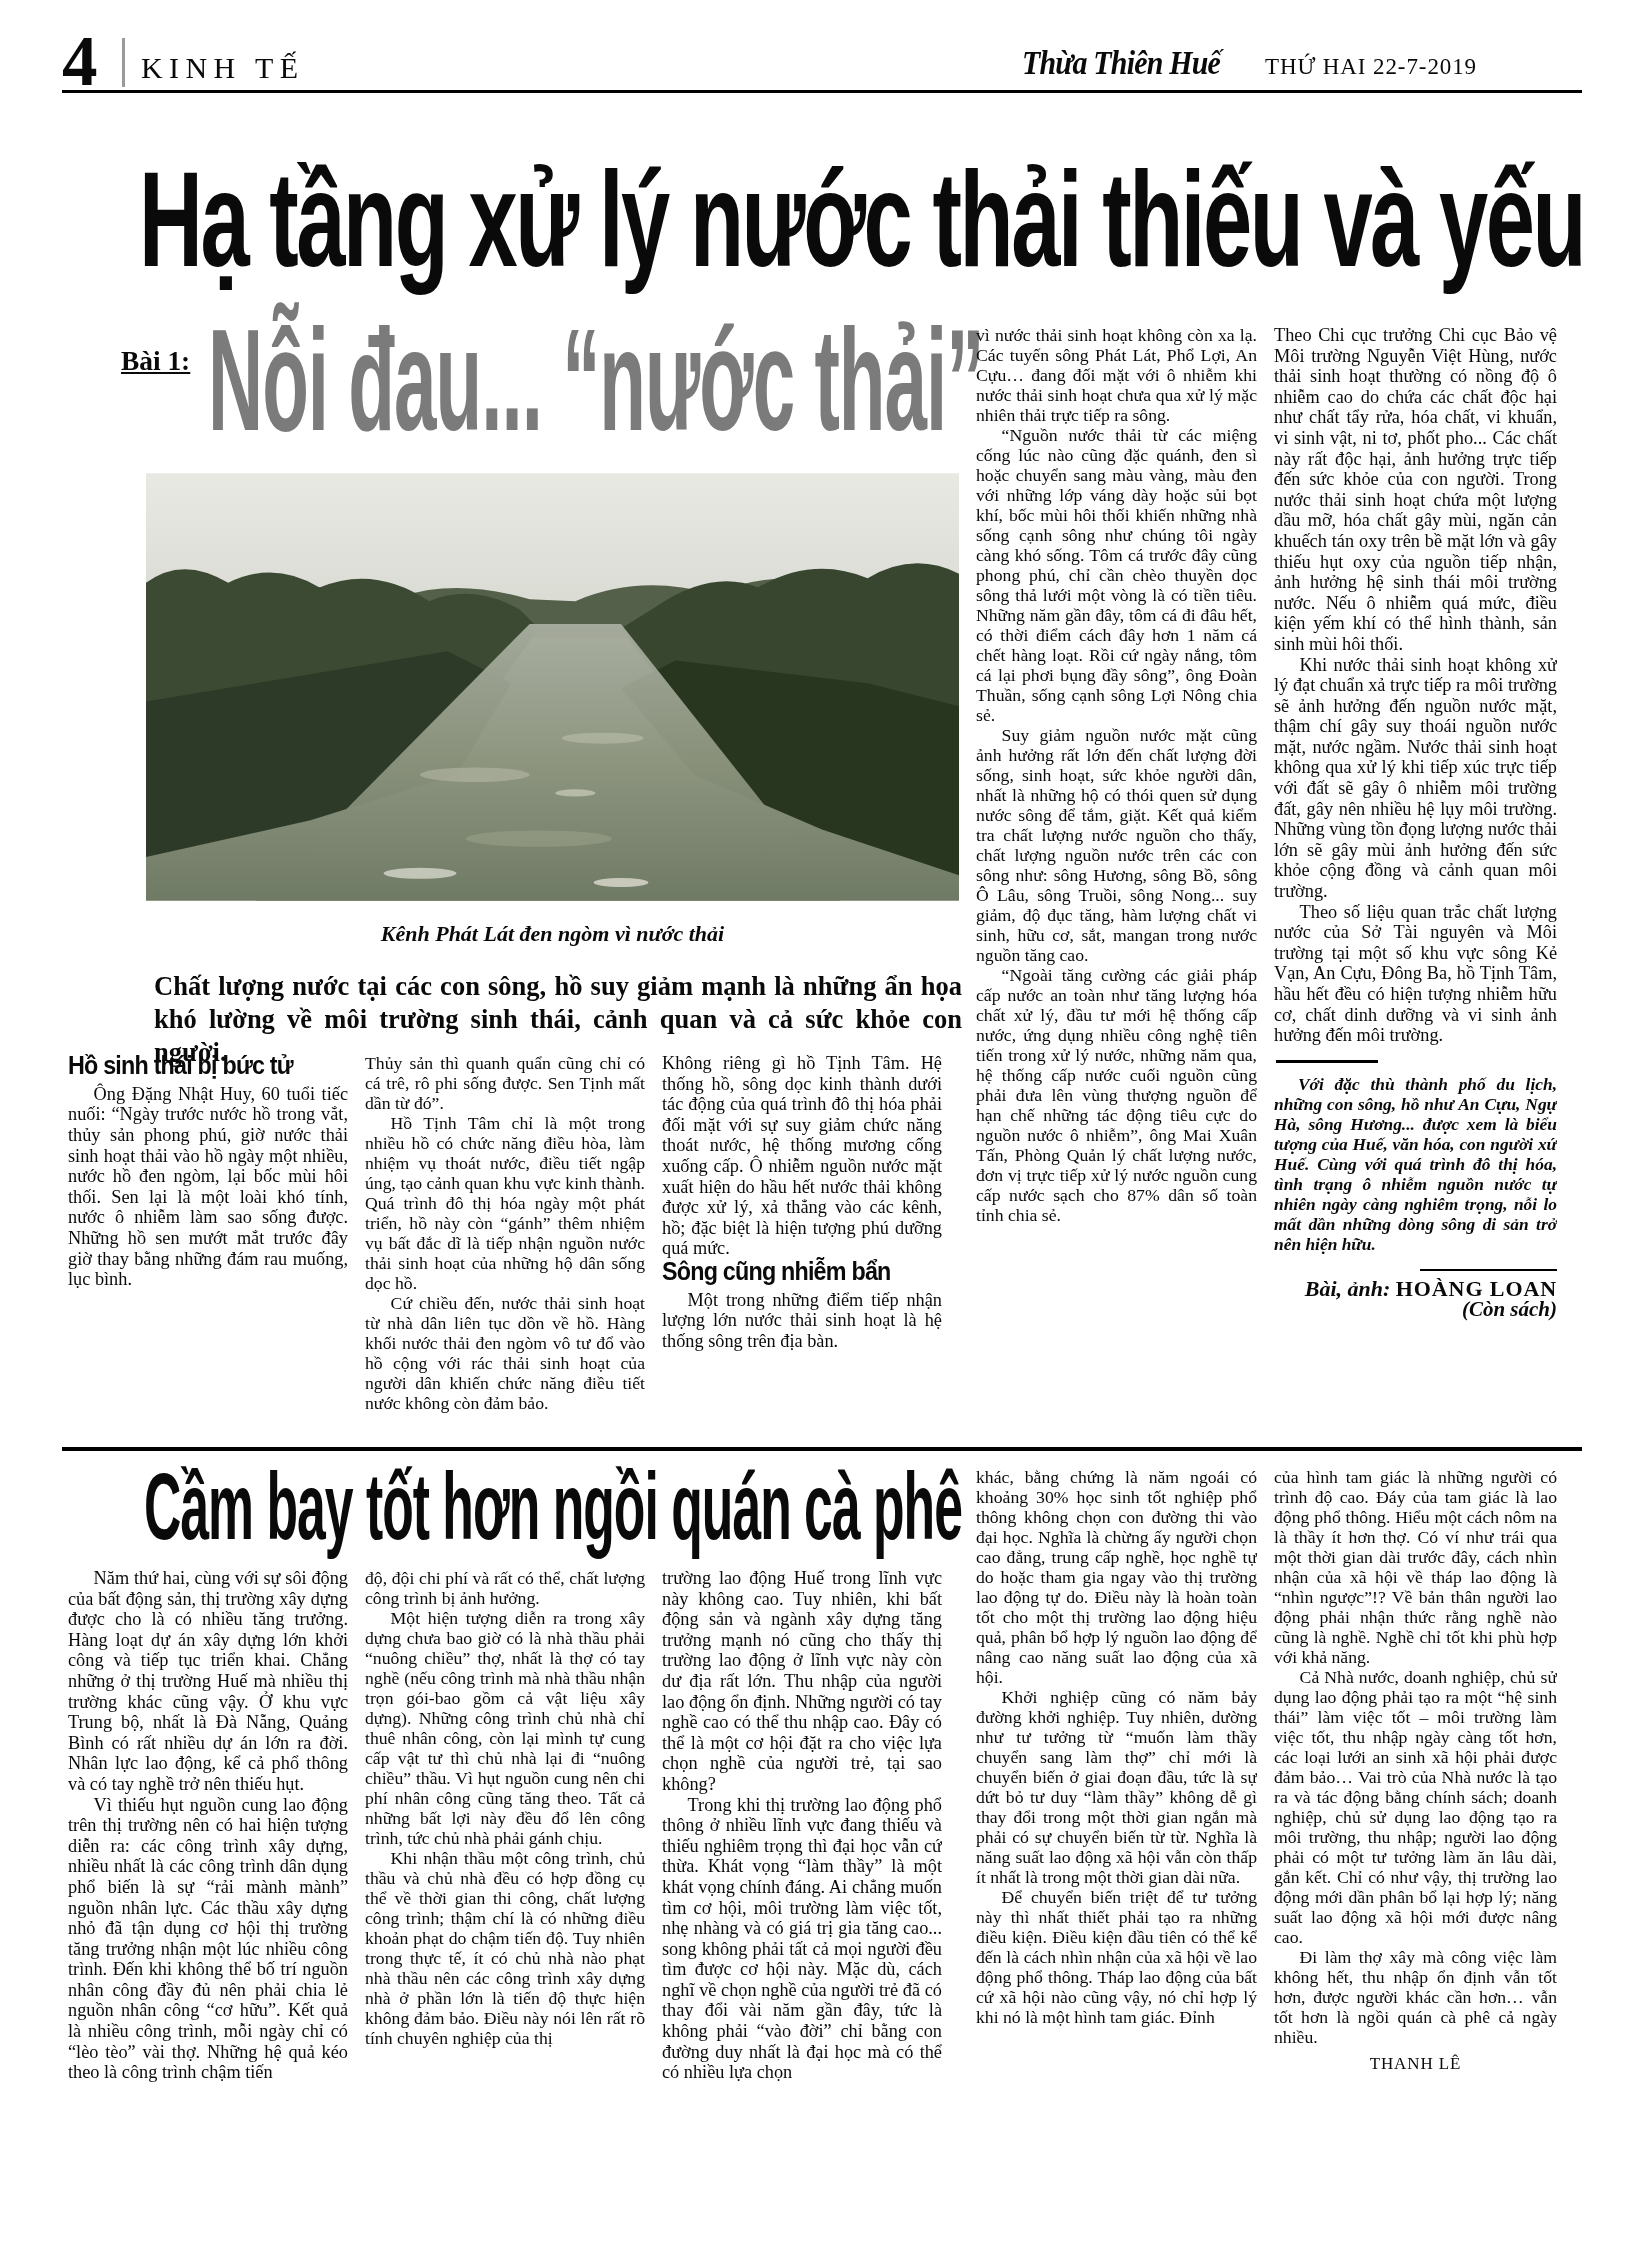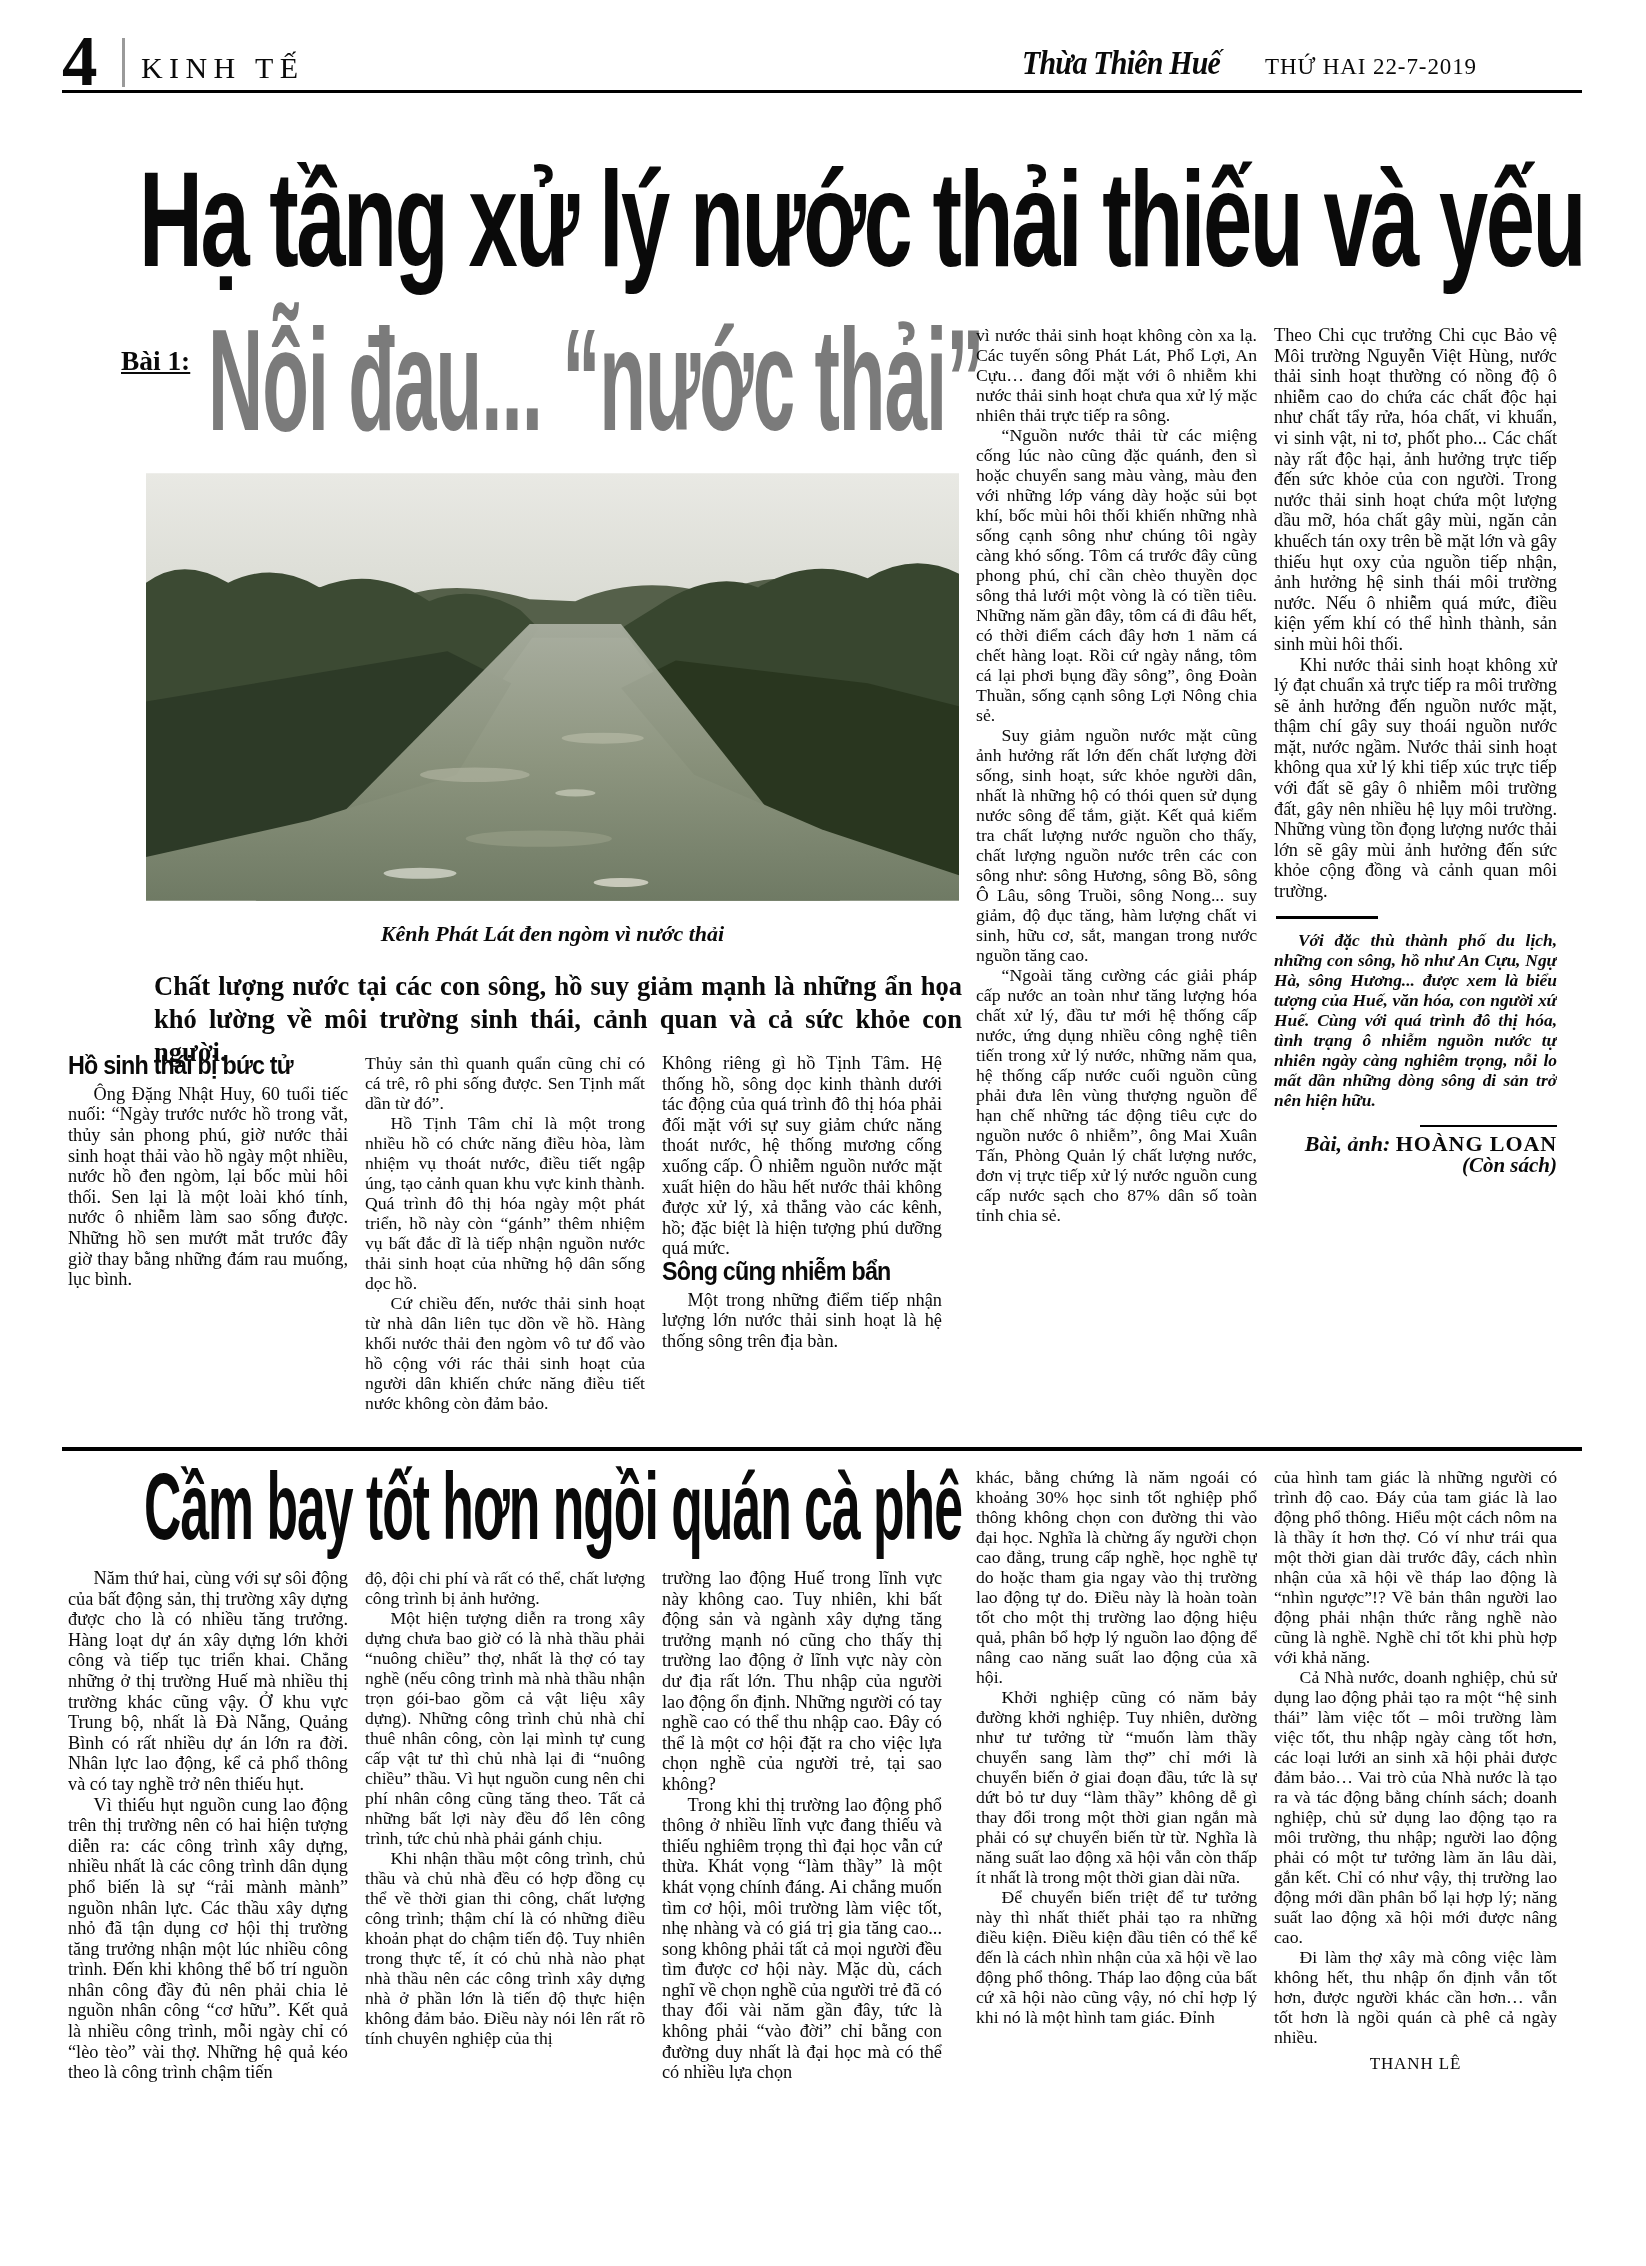--- a/index.html
+++ b/index.html
@@ -133,20 +133,21 @@
       <div class="blk para noindent">vì nước thải sinh hoạt không còn xa lạ. Các tuyến sông Phát Lát, Phổ Lợi, An Cựu… đang đối mặt với ô nhiễm khi nước thải sinh hoạt chưa qua xử lý mặc nhiên thải trực tiếp ra sông.</div>
       <div class="blk para">“Nguồn nước thải từ các miệng cống lúc nào cũng đặc quánh, đen sì hoặc chuyển sang màu vàng, màu đen với những lớp váng dày hoặc sủi bọt khí, bốc mùi hôi thối khiến những nhà sống cạnh sông như chúng tôi ngày càng khó sống. Tôm cá trước đây cũng phong phú, chỉ cần chèo thuyền dọc sông thả lưới một vòng là có tiền tiêu. Những năm gần đây, tôm cá đi đâu hết, có thời điểm cách đây hơn 1 năm cá chết hàng loạt. Rồi cứ ngày nắng, tôm cá lại phơi bụng đầy sông”, ông Đoàn Thuần, sống cạnh sông Lợi Nông chia sẻ.</div>
       <div class="blk para">Suy giảm nguồn nước mặt cũng ảnh hưởng rất lớn đến chất lượng đời sống, sinh hoạt, sức khỏe người dân, nhất là những hộ có thói quen sử dụng nước sông để tắm, giặt. Kết quả kiểm tra chất lượng nước nguồn cho thấy, chất lượng nguồn nước trên các con sông như: sông Hương, sông Bồ, sông Ô Lâu, sông Truồi, sông Nong... suy giảm, độ đục tăng, hàm lượng chất vi sinh, hữu cơ, sắt, mangan trong nước nguồn tăng cao.</div>
       <div class="blk para">“Ngoài tăng cường các giải pháp cấp nước an toàn như tăng lượng hóa chất xử lý, đầu tư mới hệ thống cấp nước, ứng dụng nhiều công nghệ tiên tiến trong xử lý nước, những năm qua, hệ thống cấp nước cuối nguồn cũng phải đưa lên vùng thượng nguồn để hạn chế những tác động tiêu cực do nguồn nước ô nhiễm”, ông Mai Xuân Tấn, Phòng Quản lý chất lượng nước, đơn vị trực tiếp xử lý nước nguồn cung cấp nước sạch cho 87% dân số toàn tỉnh chia sẻ.</div>
     </div>
 
   <div class="abs col" style="left:1274px;top:325px;width:283px;height:1118px;">
     <div>
         <div class="blk para noindent">Theo Chi cục trưởng Chi cục Bảo vệ Môi trường Nguyễn Việt Hùng, nước thải sinh hoạt thường có nồng độ ô nhiễm cao do chứa các chất độc hại như chất tẩy rửa, hóa chất, vi khuẩn, vi sinh vật, ni tơ, phốt pho... Các chất này rất độc hại, ảnh hưởng trực tiếp đến sức khỏe của con người. Trong nước thải sinh hoạt chứa một lượng dầu mỡ, hóa chất gây mùi, ngăn cản khuếch tán oxy trên bề mặt lớn và gây thiếu hụt oxy của nguồn tiếp nhận, ảnh hưởng hệ sinh thái môi trường nước. Nếu ô nhiễm quá mức, điều kiện yếm khí có thể hình thành, sản sinh mùi hôi thối.</div>
         <div class="blk para">Khi nước thải sinh hoạt không xử lý đạt chuẩn xả trực tiếp ra môi trường sẽ ảnh hưởng đến nguồn nước mặt, thậm chí gây suy thoái nguồn nước mặt, nước ngầm. Nước thải sinh hoạt không qua xử lý khi tiếp xúc trực tiếp với đất sẽ gây ô nhiễm môi trường đất, gây nên nhiều hệ lụy môi trường. Những vùng tồn đọng lượng nước thải lớn sẽ gây mùi ảnh hưởng đến sức khỏe cộng đồng và cảnh quan môi trường.</div>
+        <div class="blk para">Theo số liệu quan trắc chất lượng nước của Sở Tài nguyên và Môi trường tại một số khu vực sông Kẻ Vạn, An Cựu, Đông Ba, hồ Tịnh Tâm, hầu hết đều có hiện tượng nhiễm hữu cơ, chất dinh dưỡng và vi sinh ảnh hưởng đến môi trường.</div>
       </div>
     <div class="note-rule"></div>
     <div class="blk note">Với đặc thù thành phố du lịch, những con sông, hồ như An Cựu, Ngự Hà, sông Hương... được xem là biểu tượng của Huế, văn hóa, con người xứ Huế. Cùng với quá trình đô thị hóa, tình trạng ô nhiễm nguồn nước tự nhiên ngày càng nghiêm trọng, nỗi lo mất dần những dòng sông di sản trở nên hiện hữu.</div>
     <div class="byline-rule"></div>
     <div class="byline-row">
       <span class="byline-prefix">Bài, ảnh: </span><span class="byline-name">HOÀNG LOAN</span>
     </div>
     <div class="byline2">(Còn sách)</div>
   </div>
 

